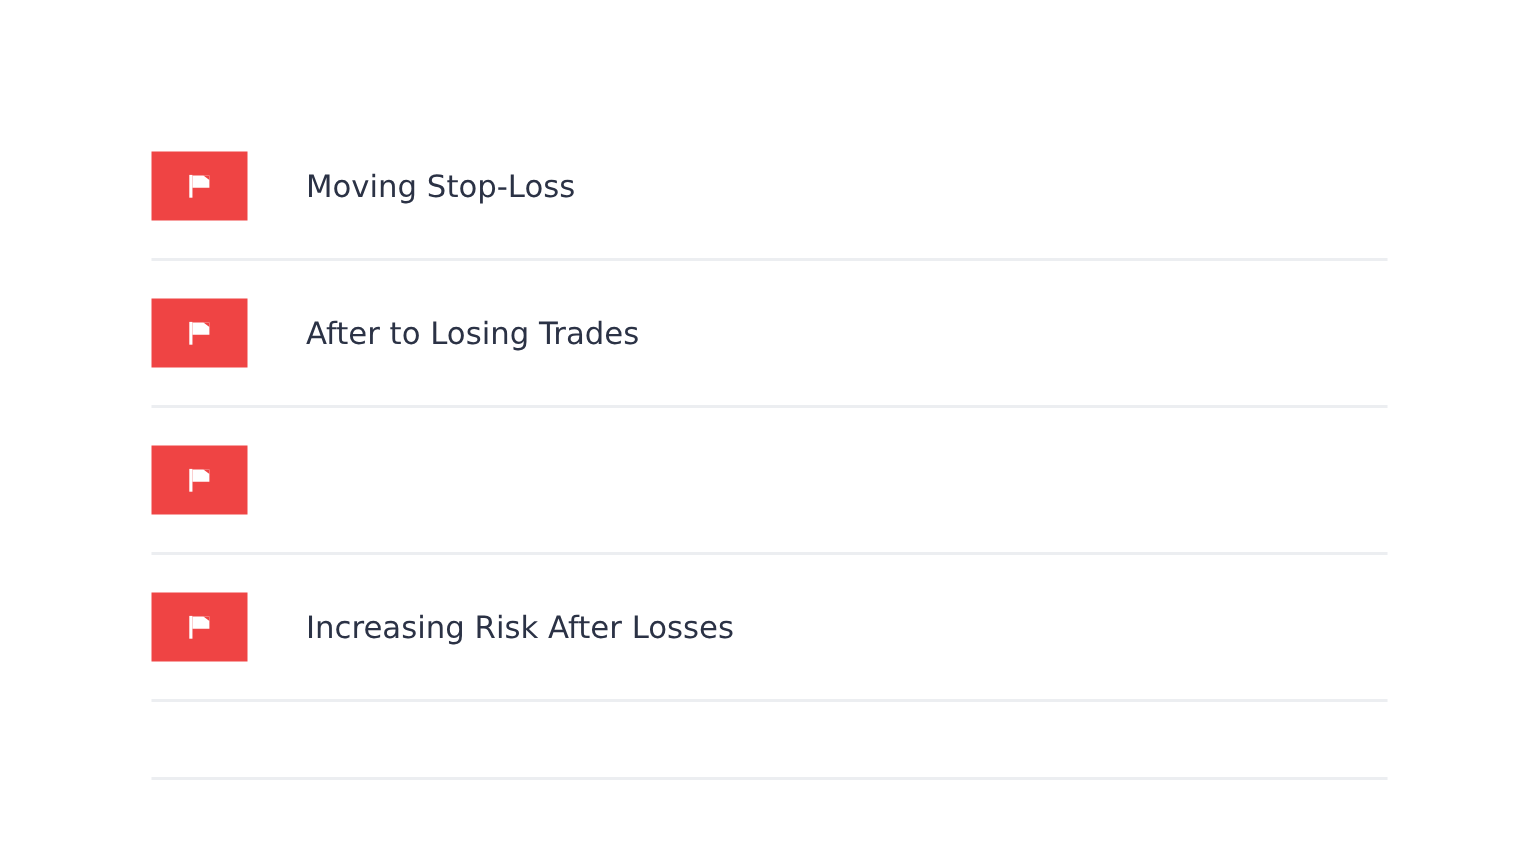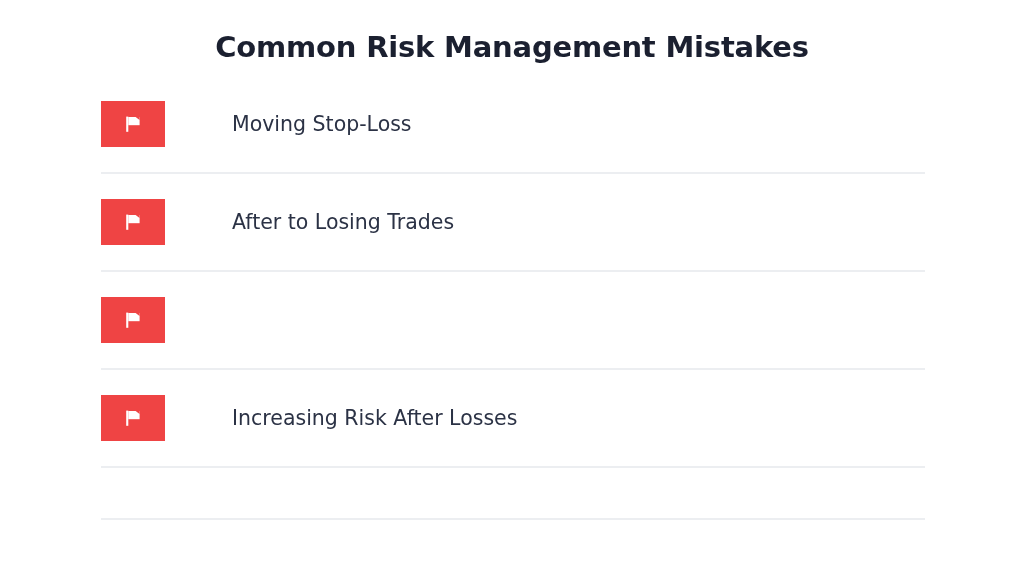--- a/index.html
+++ b/index.html
@@ -40,21 +40,20 @@
     top: 101px;
     left: 101px;
     width: 824px;
   }
 
   .row {
     display: flex;
     align-items: center;
     height: 46px;
     margin-bottom: 0;
-    gap: 28px;
   }
 
   .divider {
     height: 2px;
     background: #eceef1;
     width: 824px;
   }
 
   .spacer {
     height: 25px;
@@ -80,21 +79,20 @@
     color: #2b3245;
     line-height: 28px;
     white-space: nowrap;
   }
 </style>
 </head>
 <body>
 
 <div class="slide">
 
-  <div class="title">Common Risk Management Mistakes</div>
 
   <div class="list">
 
     <div class="row">
       <div class="badge">
         <span>
           <svg width="22" height="22" viewBox="0 0 22 22" aria-hidden="true">
             <rect x="4.2" y="3.6" width="2.1" height="15.2" fill="#ffffff"></rect>
             <path d="M6.3 4.0 H17.6 L17.6 12.2 H6.3 Z" fill="#ffffff"></path>
             <path d="M13.6 4.0 L17.6 4.0 L17.6 7.0 L13.6 4.0 Z" fill="#ef4444"></path>

